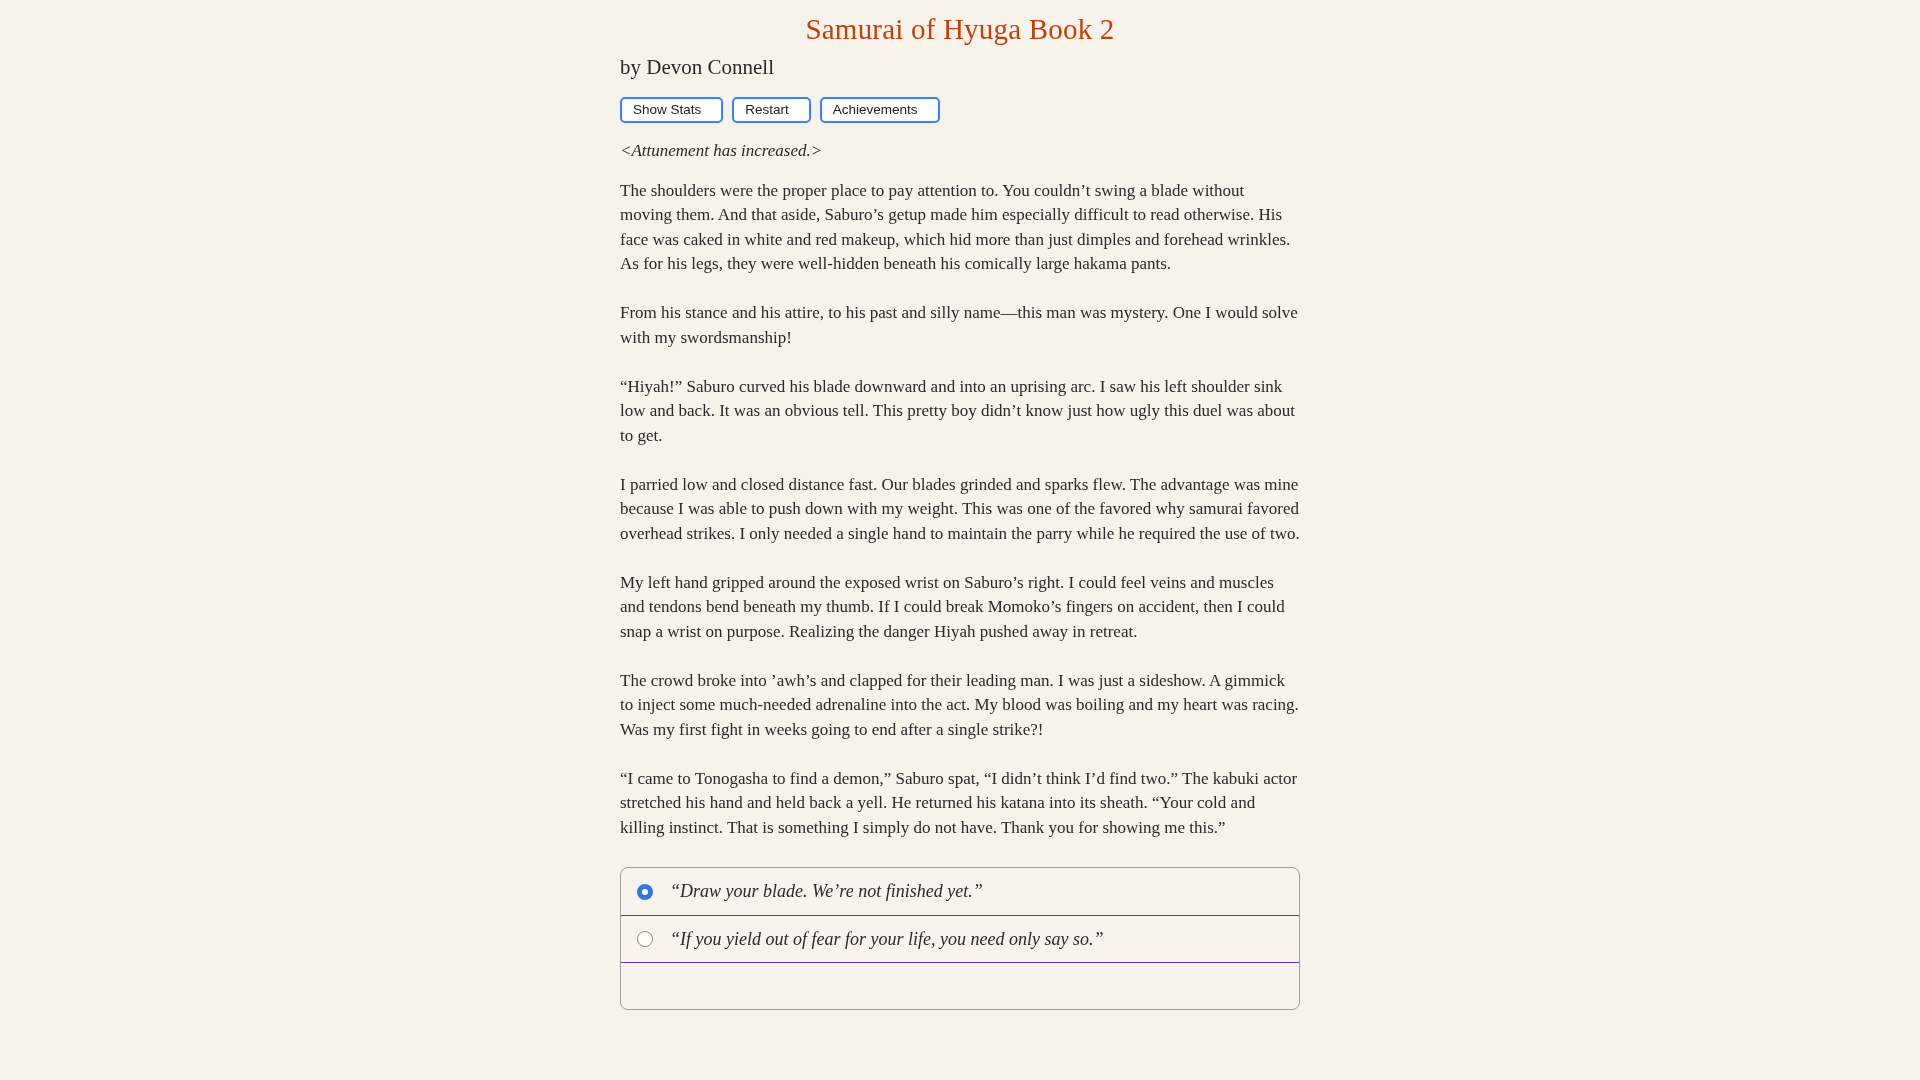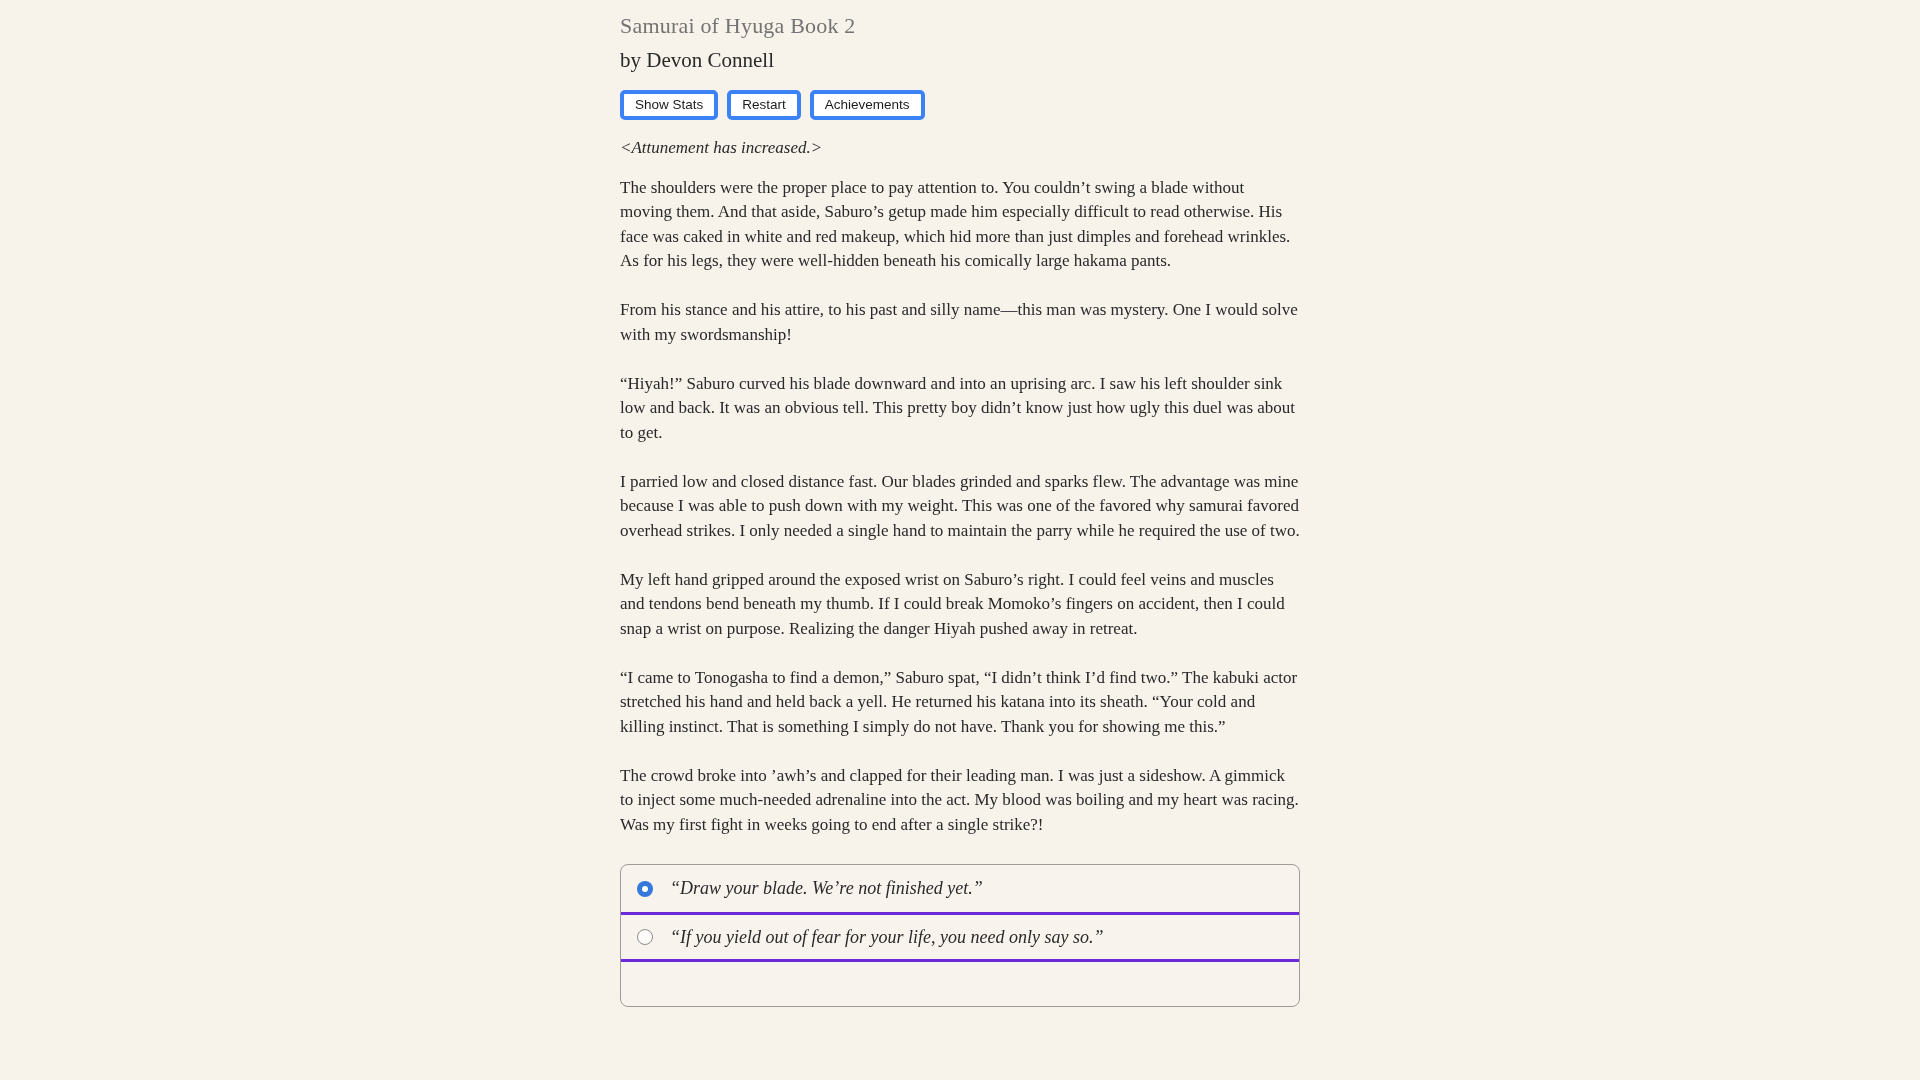--- a/index.html
+++ b/index.html
@@ -10,44 +10,45 @@
     font-family: "Liberation Serif", "DejaVu Serif", serif;
     color: #29292a;
     overflow: hidden;
   }
   .content {
     width: 680px;
     margin: 0 auto;
     padding-top: 13px;
   }
   .game-title {
-    font-size: 22px;
+    font-size: 29px;
     font-weight: 400;
     letter-spacing: 0.2px;
-    color: #737373;
+    color: #c2410c;
+    text-align: center;
   }
   .byline {
     font-size: 21px;
     font-weight: 400;
     margin-top: 9px;
     color: #29292a;
   }
   .toolbar {
     margin-top: 17px;
     display: flex;
     gap: 9px;
   }
   .toolbar button {
     font-family: "Liberation Sans", sans-serif;
     font-size: 13.5px;
     color: #1c1c1c;
     background: #ffffff;
-    border: 4px solid #3b82f6;
+    border: 2px solid #3b82f6;
     border-radius: 5px;
-    padding: 3px 11px 4px 11px;
+    padding: 3px 20px 4px 11px;
     line-height: 15px;
     cursor: pointer;
   }
   .story {
     margin-top: 16px;
     font-size: 17px;
     line-height: 24.5px;
   }
   .story .notice {
     font-style: italic;
@@ -67,21 +68,21 @@
   }
   .choice-row {
     display: flex;
     align-items: center;
     height: 47px;
     padding-left: 16px;
     cursor: pointer;
     font-style: italic;
   }
   .choice-row + .choice-row {
-    border-top: 3px solid #6d28d9;
+    border-top: 1px solid #6d28d9;
   }
   .choice-label {
     font-size: 18px;
     margin-left: 17px;
     color: #29292a;
   }
   .radio {
     width: 16px;
     height: 16px;
     border-radius: 50%;
@@ -121,22 +122,22 @@
     <button>Achievements</button>
   </div>
 
   <div class="story">
     <p class="notice">&lt;Attunement has increased.&gt;</p>
     <p class="para first">The shoulders were the proper place to pay attention to. You couldn’t swing a blade without moving them. And that aside, Saburo’s getup made him especially difficult to read otherwise. His face was caked in white and red makeup, which hid more than just dimples and forehead wrinkles. As for his legs, they were well-hidden beneath his comically large hakama pants.</p>
     <p class="para">From his stance and his attire, to his past and silly name—this man was mystery. One I would solve with my swordsmanship!</p>
     <p class="para">“Hiyah!” Saburo curved his blade downward and into an uprising arc. I saw his left shoulder sink low and back. It was an obvious tell. This pretty boy didn’t know just how ugly this duel was about to get.</p>
     <p class="para">I parried low and closed distance fast. Our blades grinded and sparks flew. The advantage was mine because I was able to push down with my weight. This was one of the favored why samurai favored overhead strikes. I only needed a single hand to maintain the parry while he required the use of two.</p>
     <p class="para">My left hand gripped around the exposed wrist on Saburo’s right. I could feel veins and muscles and tendons bend beneath my thumb. If I could break Momoko’s fingers on accident, then I could snap a wrist on purpose. Realizing the danger Hiyah pushed away in retreat.</p>
+    <p class="para">The crowd broke into ’awh’s and clapped for their leading man. I was just a sideshow. A gimmick to inject some much-needed adrenaline into the act. My blood was boiling and my heart was racing. Was my first fight in weeks going to end after a single strike?!</p>
     <p class="para">“I came to Tonogasha to find a demon,” Saburo spat, “I didn’t think I’d find two.” The kabuki actor stretched his hand and held back a yell. He returned his katana into its sheath. “Your cold and killing instinct. That is something I simply do not have. Thank you for showing me this.”</p>
-    <p class="para">The crowd broke into ’awh’s and clapped for their leading man. I was just a sideshow. A gimmick to inject some much-needed adrenaline into the act. My blood was boiling and my heart was racing. Was my first fight in weeks going to end after a single strike?!</p>
   </div>
 
   <div class="choices">
     <div class="choice-row">
       <span class="radio selected"></span>
       <span class="choice-label">“Draw your blade. We’re not finished yet.”</span>
     </div>
     <div class="choice-row">
       <span class="radio unselected"></span>
       <span class="choice-label">“If you yield out of fear for your life, you need only say so.”</span>

